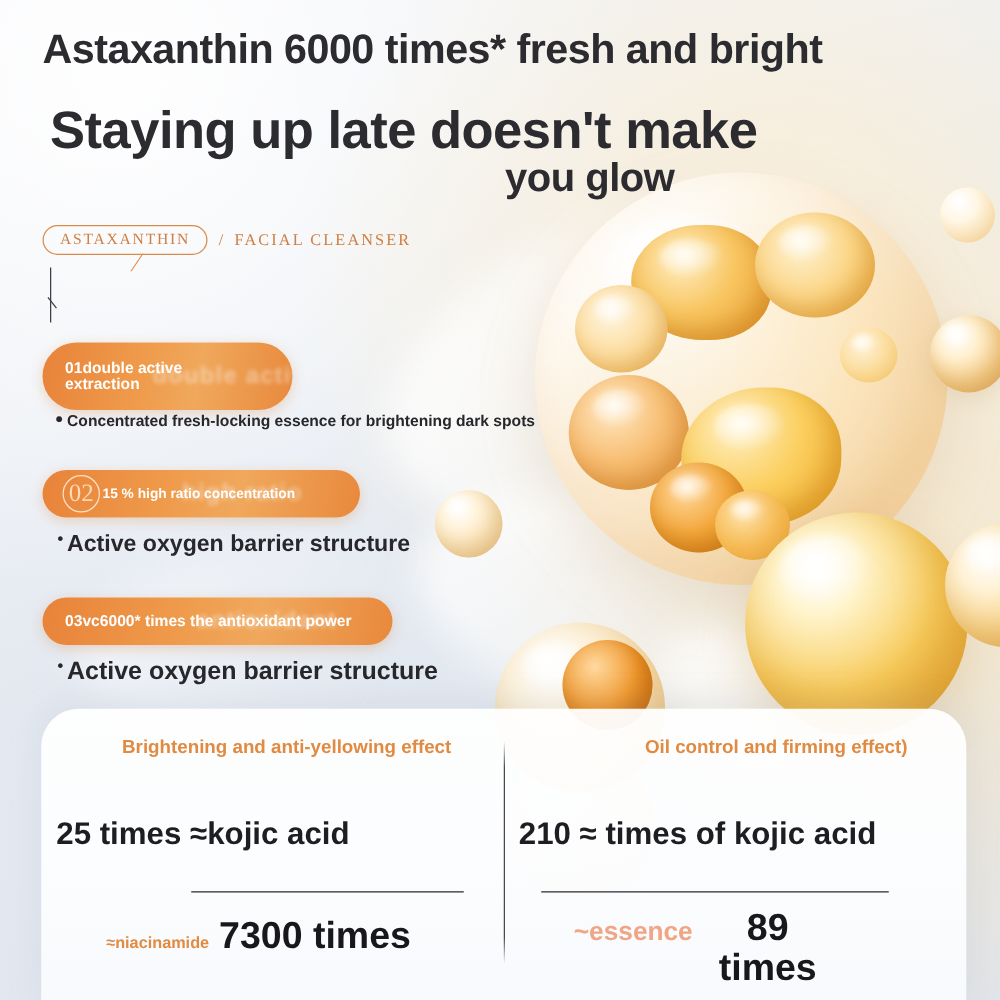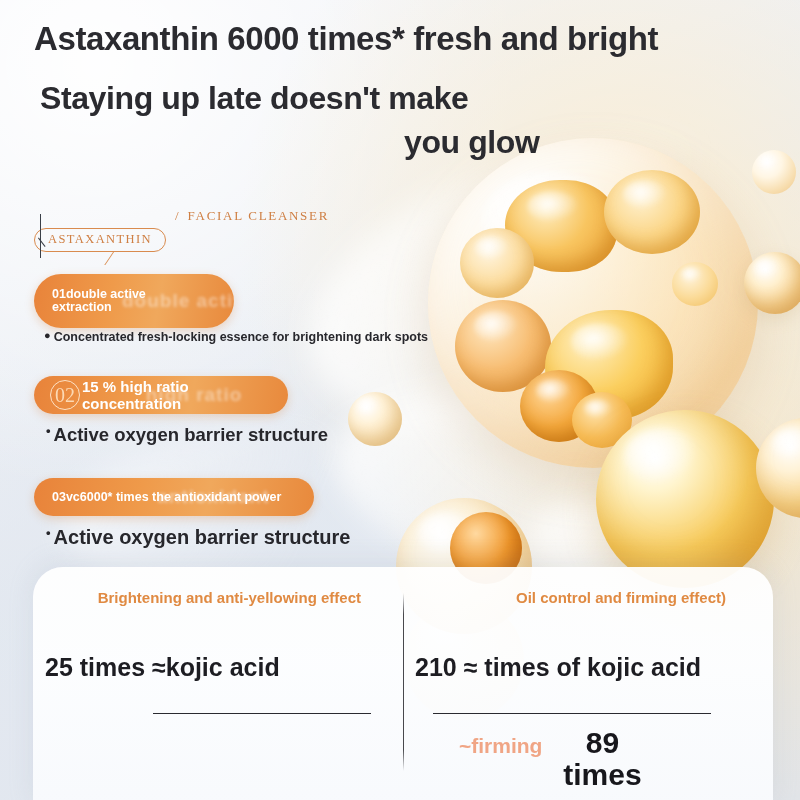--- a/index.html
+++ b/index.html
@@ -123,36 +123,35 @@
 
   
   .headline { position:absolute; left:0; right:0; top:0; }
   .hl {
     font-weight:700;
     color:#2b2b30;
     letter-spacing:-.4px;
     white-space:nowrap;
   }
   .hl1 { position:absolute; left:34px; top:20px;  font-size:33px; }
-  .hl2 { position:absolute; left:40px; top:80px;  font-size:32px; }
+  .hl2 { position:absolute; left:40px; top:80px;  font-size:42px; }
   .hl3 { position:absolute; left:404px; top:124px; font-size:32px; }
 
   
   .brandrow { position:absolute; left:34px; top:180px; display:flex; align-items:center; gap:9px; }
   .brand-pill {
     border:1.3px solid #d98b4e;
     border-radius:16px;
     padding:3px 13px 4px;
     font-family:"Liberation Serif", serif;
     font-size:12.5px;
     letter-spacing:1.4px;
     color:#cf7f43;
     position:relative;
     white-space:nowrap;
-    margin-top:48px;
   }
   .brand-tail {
     position:absolute; left:74px; top:22px; width:20px; height:14px;
     border-left:1.3px solid #d98b4e;
     transform:skewX(-34deg);
   }
   .brand-sep { font-family:"Liberation Serif", serif; font-size:13px; color:#cf7f43; }
   .brand-sub {
     font-family:"Liberation Serif", serif;
     font-size:13px; letter-spacing:1.7px; color:#cf7f43; white-space:nowrap;
@@ -191,21 +190,21 @@
     position:relative; z-index:2;
     font-family:"Liberation Serif", serif;
     font-size:20px; font-weight:400;
     color:#fcd9b4;
     border:1.4px solid rgba(255,240,220,.85);
     border-radius:50%;
     width:30px; height:30px;
     display:flex; align-items:center; justify-content:center;
     margin-right:2px; flex:none;
   }
-  .badge2 .txt { font-size:15px; }
+  .badge2 .txt { font-size:11px; }
 
   .badge3 { left:34px; top:478px; width:280px; height:38px; padding:0 0 0 18px; }
   .badge3 .txt { font-size:12.5px;text-align:right; }
 
   
   .bullet {
     position:absolute;
     display:flex; align-items:flex-start; gap:3px;
     color:#27272c; font-weight:700; white-space:nowrap;
   }
@@ -342,29 +341,33 @@
     <span class="dot">•</span>
     <span>Active oxygen barrier structure</span>
   </div>
 
   <div class="card">
 
     <div class="card-half">
       <div class="cap left">Brightening and anti-yellowing effect</div>
       <div class="bigline left">25 times ≈kojic acid</div>
       <div class="rule left"></div>
+      <div class="cmp left">
+        <span class="small">≈niacinamide</span>
+        <span class="big">7300 times</span>
+      </div>
     </div>
 
     <div class="card-divider"></div>
 
     <div class="card-half">
       <div class="cap right">Oil control and firming effect)</div>
       <div class="bigline right">210 ≈ times of kojic acid</div>
       <div class="rule right"></div>
       <div class="cmp right">
-        <span class="small">~firming</span>
+        <span class="small">~essence</span>
         <span class="big">89 times</span>
       </div>
     </div>
 
   </div>
 
 </div>
 
 </body></html>

